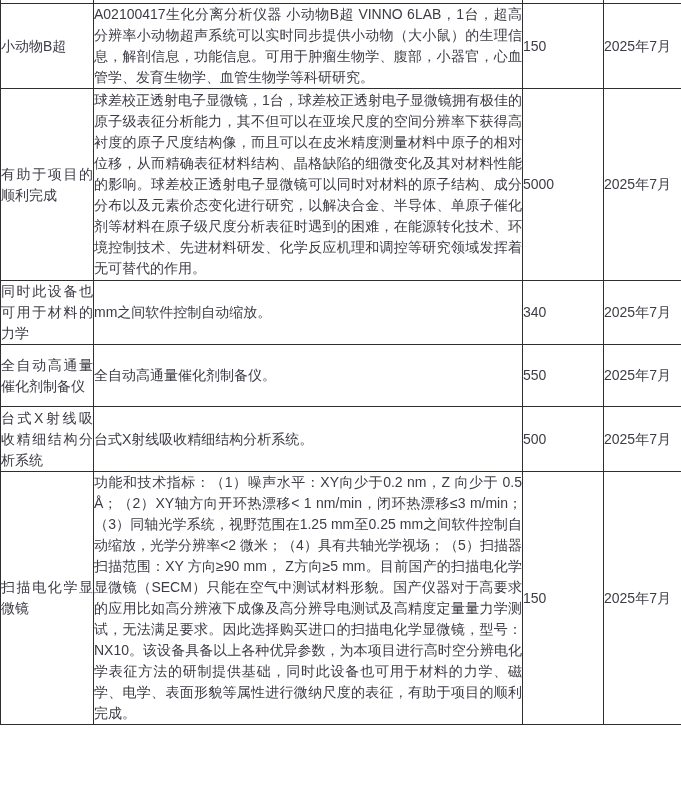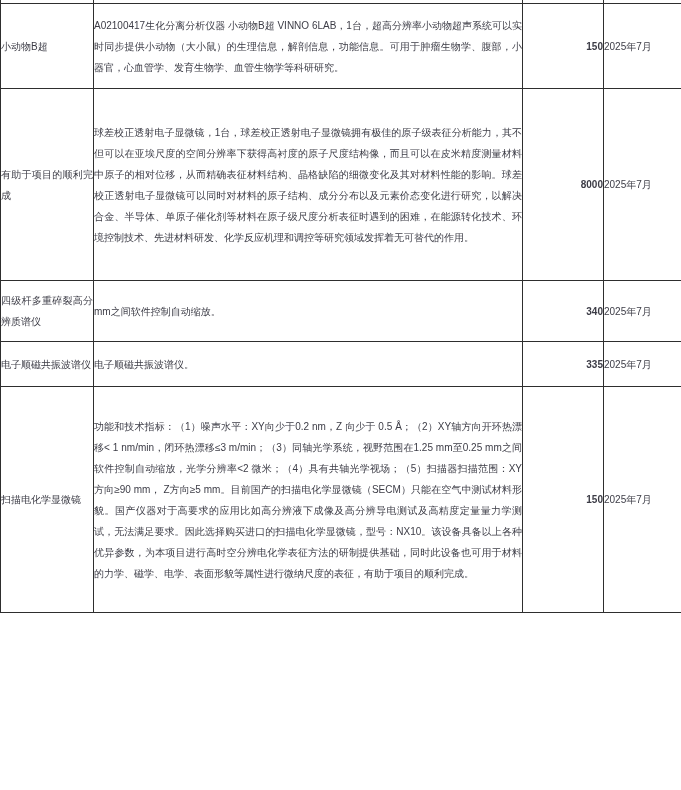--- a/index.html
+++ b/index.html
@@ -13,38 +13,37 @@
   }
   table.equip {
     border-collapse: collapse;
     table-layout: fixed;
     width: 681px;
     font-family: "Liberation Sans", sans-serif;
     color: #3c3c46;
   }
   table.equip td {
     border: 1px solid #2e2e2e;
-    font-size: 10px;
+    font-size: 14px;
     line-height: 21px;
     vertical-align: middle;
     padding: 0;
     word-break: break-all;
     overflow: hidden;
   }
   td.name {
     text-align: justify;
     padding: 2px 8px;
   }
   td.desc {
     text-align: justify;
     padding: 2px 7px;
   }
   td.amount {
-    text-align: right;
-    font-weight: bold;
+    text-align: left;
   }
   td.date {
     padding: 0 5px;
   }
   tr.sliver-top td {
     height: 3px;
     border-top: none;
   }
   tr.rh1 td { height: 84px; }
   tr.rh2 td { height: 191px; }
@@ -77,40 +76,46 @@
       <tr class="rh1">
         <td class="name">小动物B超</td>
         <td class="desc">A02100417生化分离分析仪器 小动物B超 VINNO 6LAB，1台，超高分辨率小动物超声系统可以实时同步提供小动物（大小鼠）的生理信息，解剖信息，功能信息。可用于肿瘤生物学、腹部，小器官，心血管学、发育生物学、血管生物学等科研研究。</td>
         <td class="amount">150</td>
         <td class="date">2025年7月</td>
       </tr>
 
       <tr class="rh2">
         <td class="name">有助于项目的顺利完成</td>
         <td class="desc">球差校正透射电子显微镜，1台，球差校正透射电子显微镜拥有极佳的原子级表征分析能力，其不但可以在亚埃尺度的空间分辨率下获得高衬度的原子尺度结构像，而且可以在皮米精度测量材料中原子的相对位移，从而精确表征材料结构、晶格缺陷的细微变化及其对材料性能的影响。球差校正透射电子显微镜可以同时对材料的原子结构、成分分布以及元素价态变化进行研究，以解决合金、半导体、单原子催化剂等材料在原子级尺度分析表征时遇到的困难，在能源转化技术、环境控制技术、先进材料研发、化学反应机理和调控等研究领域发挥着无可替代的作用。</td>
-        <td class="amount">8000</td>
+        <td class="amount">5000</td>
         <td class="date">2025年7月</td>
       </tr>
 
       <tr class="rh3">
-        <td class="name">四级杆多重碎裂高分辨质谱仪</td>
+        <td class="name">同时此设备也可用于材料的力学</td>
         <td class="desc">mm之间软件控制自动缩放。</td>
         <td class="amount">340</td>
         <td class="date">2025年7月</td>
       </tr>
 
 
-
-
-      <tr class="rh7">
-        <td class="name">电子顺磁共振波谱仪</td>
-        <td class="desc">电子顺磁共振波谱仪。</td>
-        <td class="amount">335</td>
+      <tr class="rh5">
+        <td class="name">全自动高通量催化剂制备仪</td>
+        <td class="desc">全自动高通量催化剂制备仪。</td>
+        <td class="amount">550</td>
         <td class="date">2025年7月</td>
       </tr>
+
+      <tr class="rh6">
+        <td class="name">台式X射线吸收精细结构分析系统</td>
+        <td class="desc">台式X射线吸收精细结构分析系统。</td>
+        <td class="amount">500</td>
+        <td class="date">2025年7月</td>
+      </tr>
+
 
       <tr class="rh8">
         <td class="name">扫描电化学显微镜</td>
         <td class="desc">功能和技术指标：（1）噪声水平：XY向少于0.2 nm，Z 向少于 0.5 Å；（2）XY轴方向开环热漂移&lt; 1 nm/min，闭环热漂移≤3 m/min；（3）同轴光学系统，视野范围在1.25 mm至0.25 mm之间软件控制自动缩放，光学分辨率&lt;2 微米；（4）具有共轴光学视场；（5）扫描器扫描范围：XY 方向≥90 mm， Z方向≥5 mm。目前国产的扫描电化学显微镜（SECM）只能在空气中测试材料形貌。国产仪器对于高要求的应用比如高分辨液下成像及高分辨导电测试及高精度定量量力学测试，无法满足要求。因此选择购买进口的扫描电化学显微镜，型号：NX10。该设备具备以上各种优异参数，为本项目进行高时空分辨电化学表征方法的研制提供基础，同时此设备也可用于材料的力学、磁学、电学、表面形貌等属性进行微纳尺度的表征，有助于项目的顺利完成。</td>
         <td class="amount">150</td>
         <td class="date">2025年7月</td>
       </tr>
 
     </tbody>
   </table>

